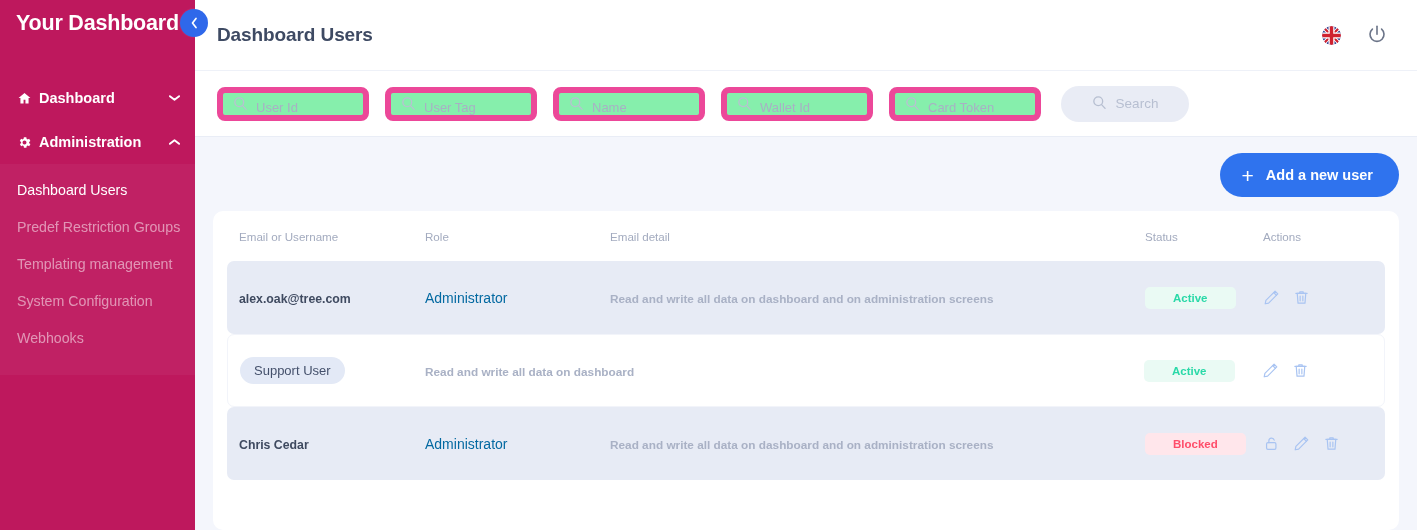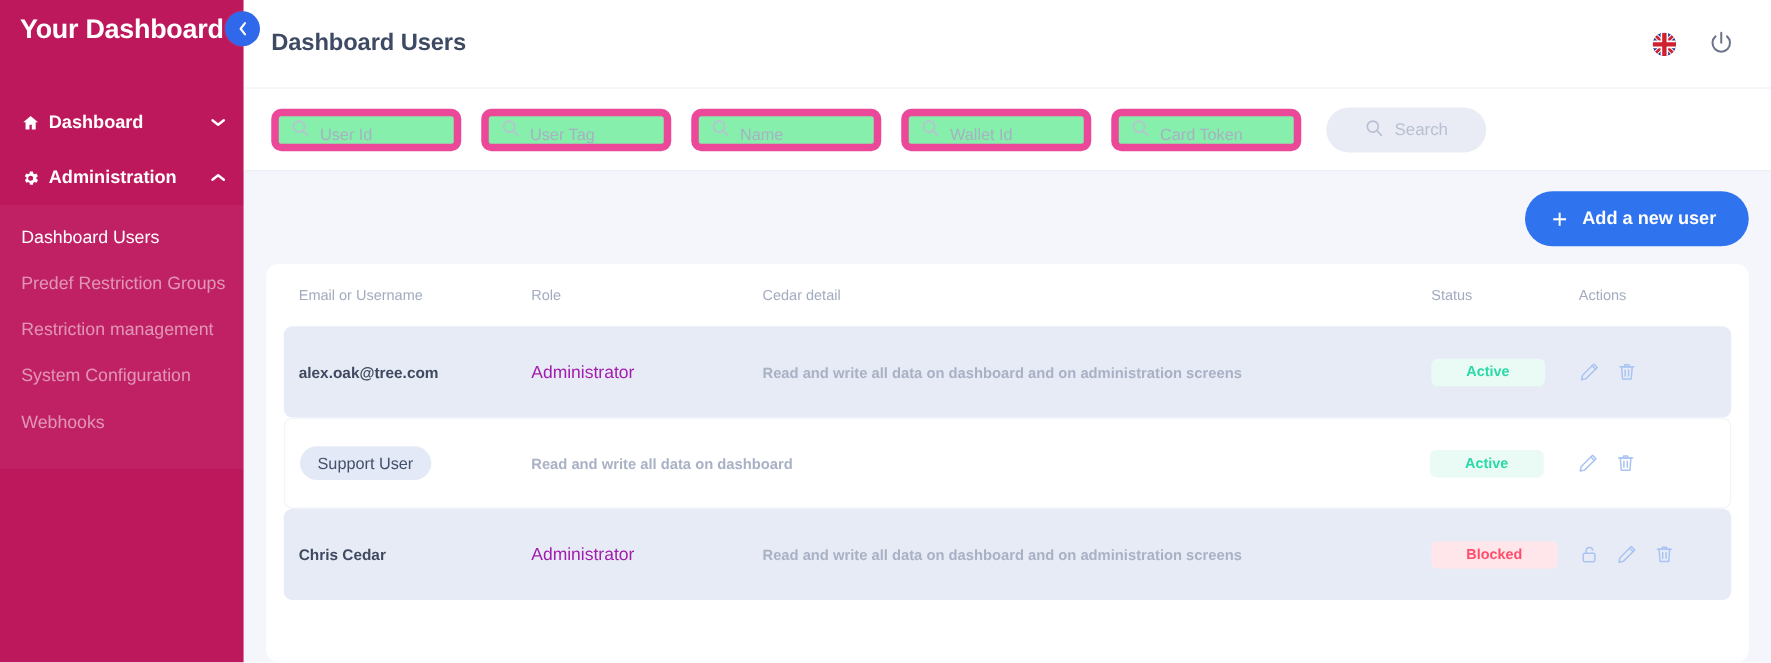--- a/index.html
+++ b/index.html
@@ -188,21 +188,21 @@
   .t-row.plain { background: #ffffff; border: 1px solid #f2f4fa; }
 
   .c-email  { flex: 0 0 186px; }
   .c-role   { flex: 0 0 185px; }
   .c-detail { flex: 1 1 auto; }
   .c-status { flex: 0 0 118px; }
   .c-actions{ flex: 0 0 110px; display: flex; align-items: center; gap: 12px; }
   .t-head .c-actions { display: block; }
 
   .cell-email { font-size: 12.3px; font-weight: bold; color: #3f4a60; }
-  .cell-role { font-size: 14px; color: #a21caf; }
+  .cell-role { font-size: 14px; color: #0369a1; }
   .chip {
     display: inline-block;
     background: #e3e9f6;
     color: #44506b;
     font-size: 13px;
     padding: 6px 14px;
     border-radius: 14px;
   }
   .cell-detail { font-size: 11.8px; font-weight: bold; color: #a9b1c5; }
   .badge {
@@ -248,21 +248,21 @@
         <span class="gchev">
           <svg width="11" height="8" viewBox="0 0 12 8" fill="none" stroke="#ffffff" stroke-width="2.1" stroke-linecap="round" stroke-linejoin="round">
               <path d="M1 6l5-4 5 4"></path>
             </svg>
         </span>
       </div>
 
       <div class="submenu">
         <span class="submenu-item active">Dashboard Users</span>
         <span class="submenu-item">Predef Restriction Groups</span>
-        <span class="submenu-item">Restriction management</span>
+        <span class="submenu-item">Templating management</span>
         <span class="submenu-item">System Configuration</span>
         <span class="submenu-item">Webhooks</span>
       </div>
     </nav>
   </aside>
 
   <div class="collapse-btn">
     <span>
       <svg width="9" height="12" viewBox="0 0 9 12" fill="none" stroke="#ffffff" stroke-width="1.7" stroke-linecap="round" stroke-linejoin="round">
           <path d="M6 1.5 2.5 6 6 10.5"></path>
@@ -364,21 +364,21 @@
         <span class="plus">+</span>
         <span>Add a new user</span>
       </button>
     </div>
 
     <section class="table-card">
 
       <div class="t-row t-head">
         <div class="c c-email">Email or Username</div>
         <div class="c c-role">Role</div>
-        <div class="c c-detail">Cedar detail</div>
+        <div class="c c-detail">Email detail</div>
         <div class="c c-status">Status</div>
         <div class="c c-actions">Actions</div>
       </div>
 
       <div class="t-row alt">
         <div class="c-email"><span class="cell-email">alex.oak@tree.com</span></div>
         <div class="c-role"><span class="cell-role">Administrator</span></div>
         <div class="c-detail"><span class="cell-detail">Read and write all data on dashboard and on administration screens</span></div>
         <div class="c-status"><span class="badge active">Active</span></div>
         <div class="c-actions">

